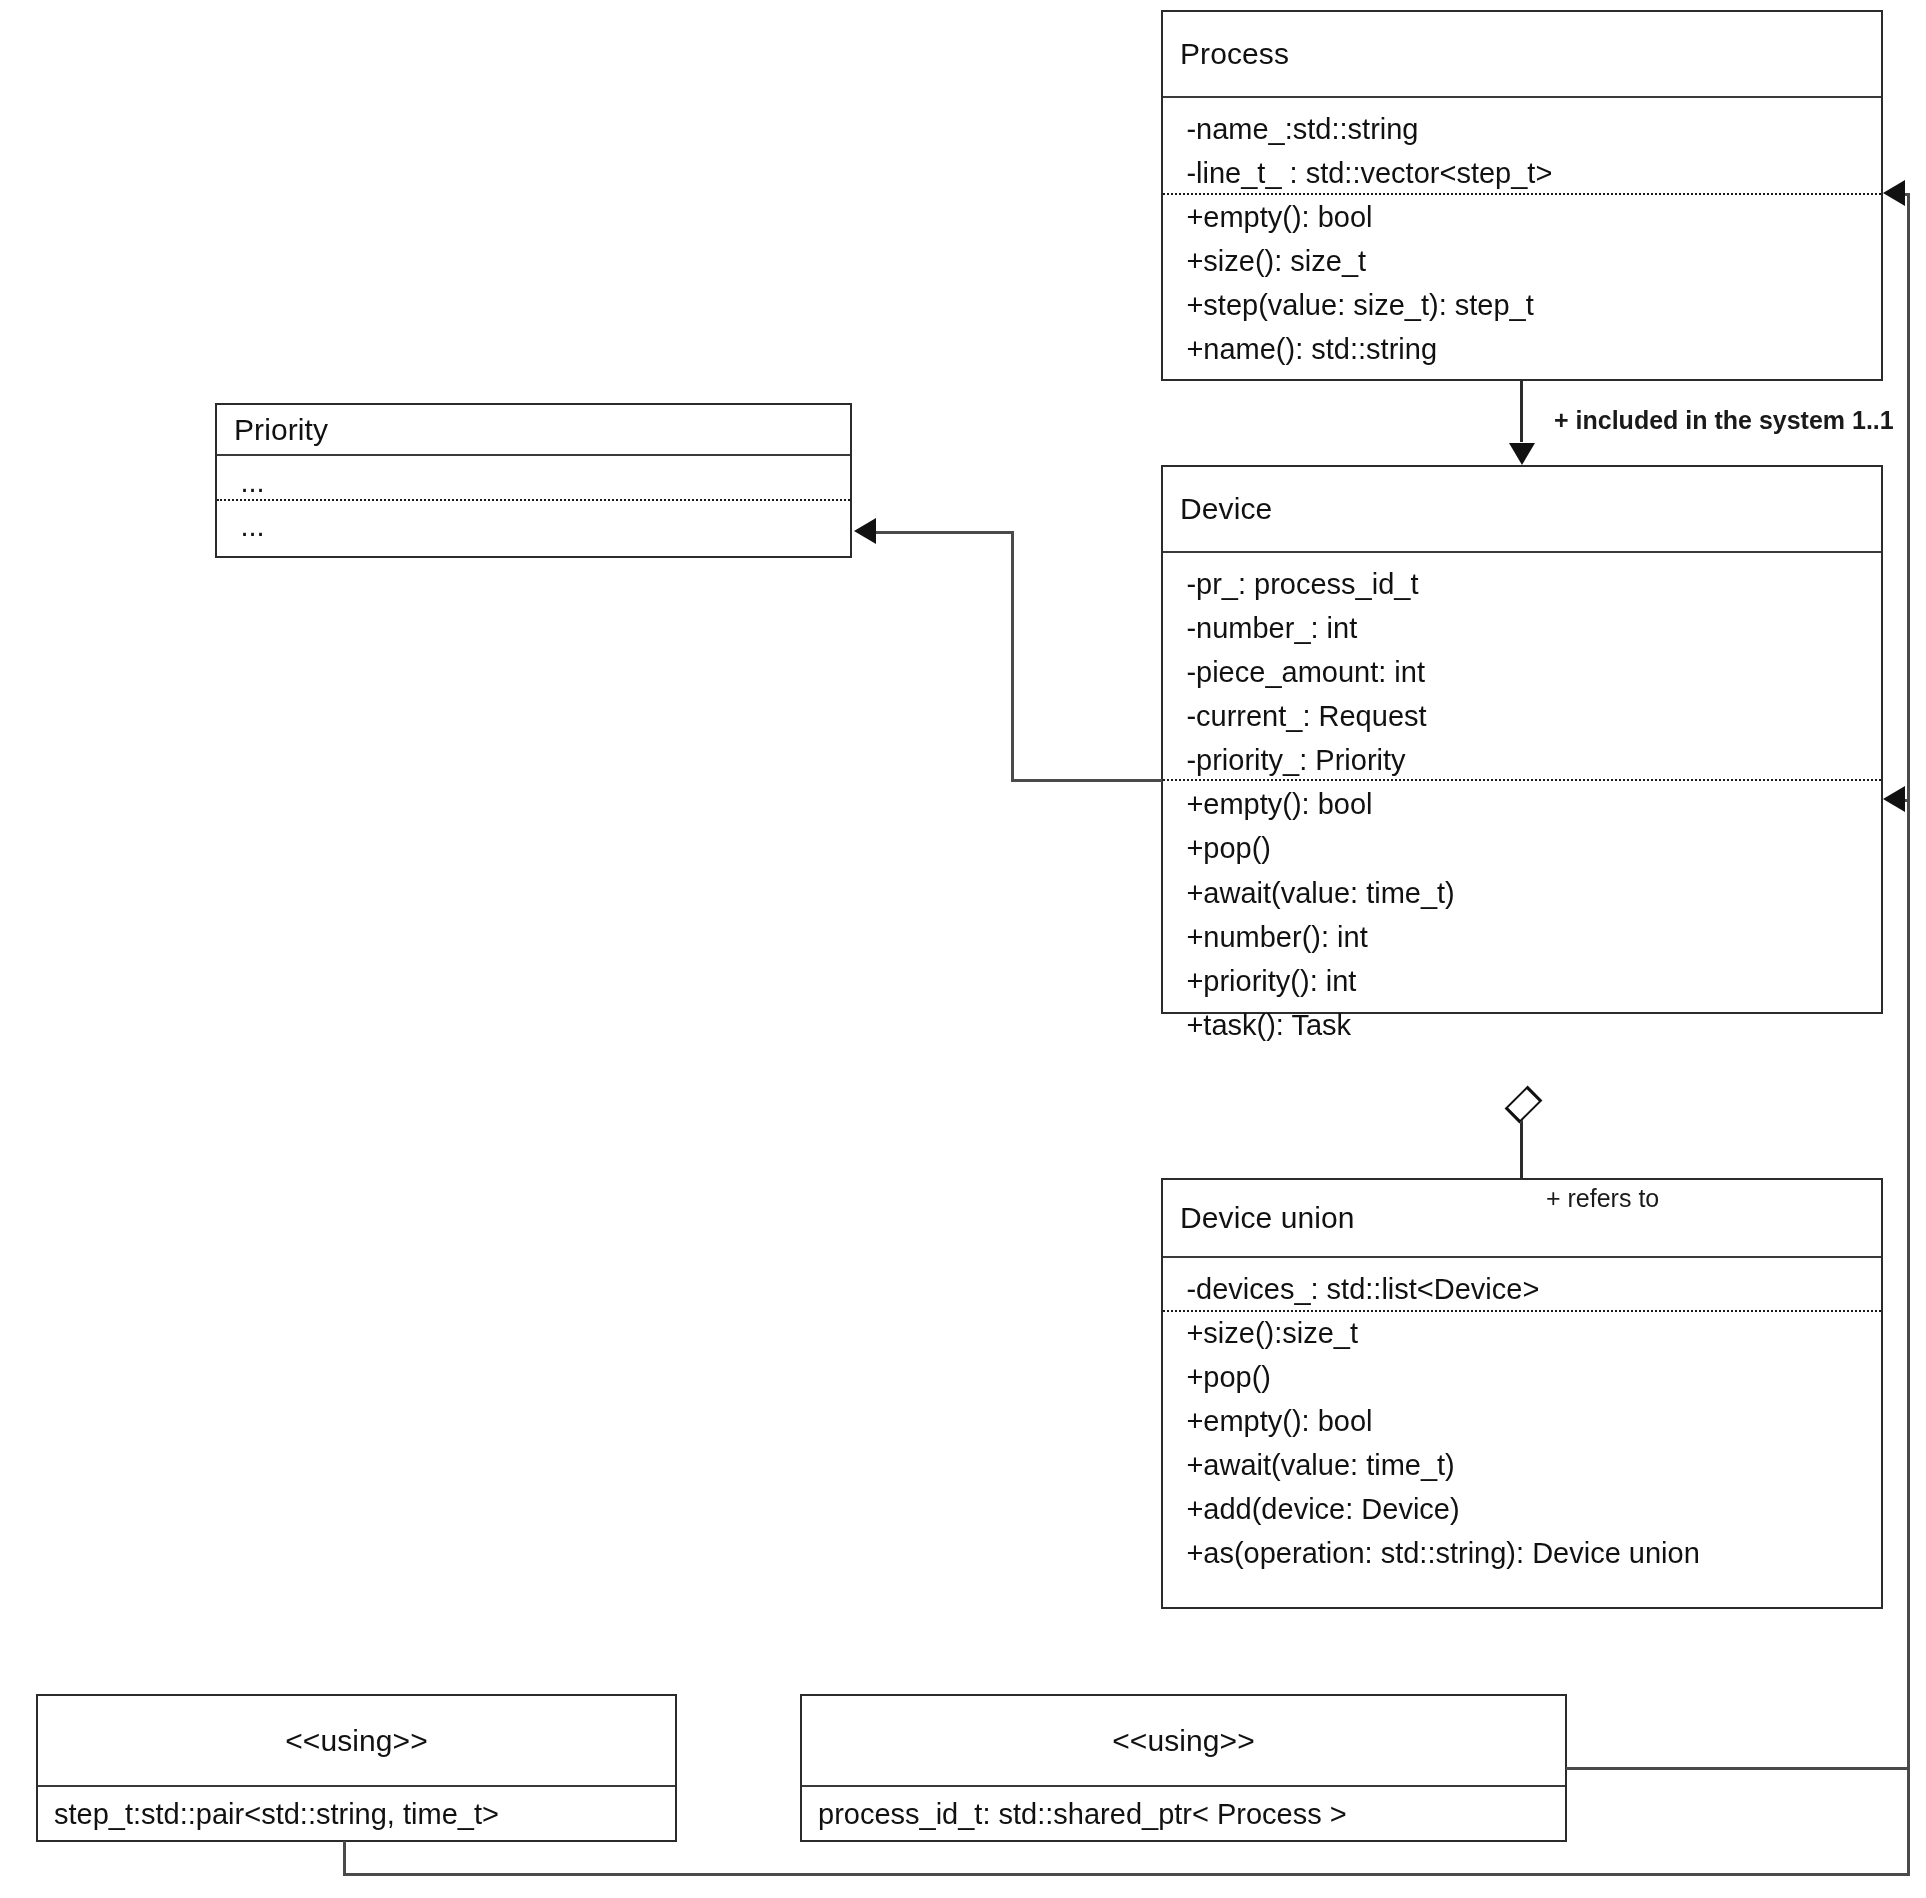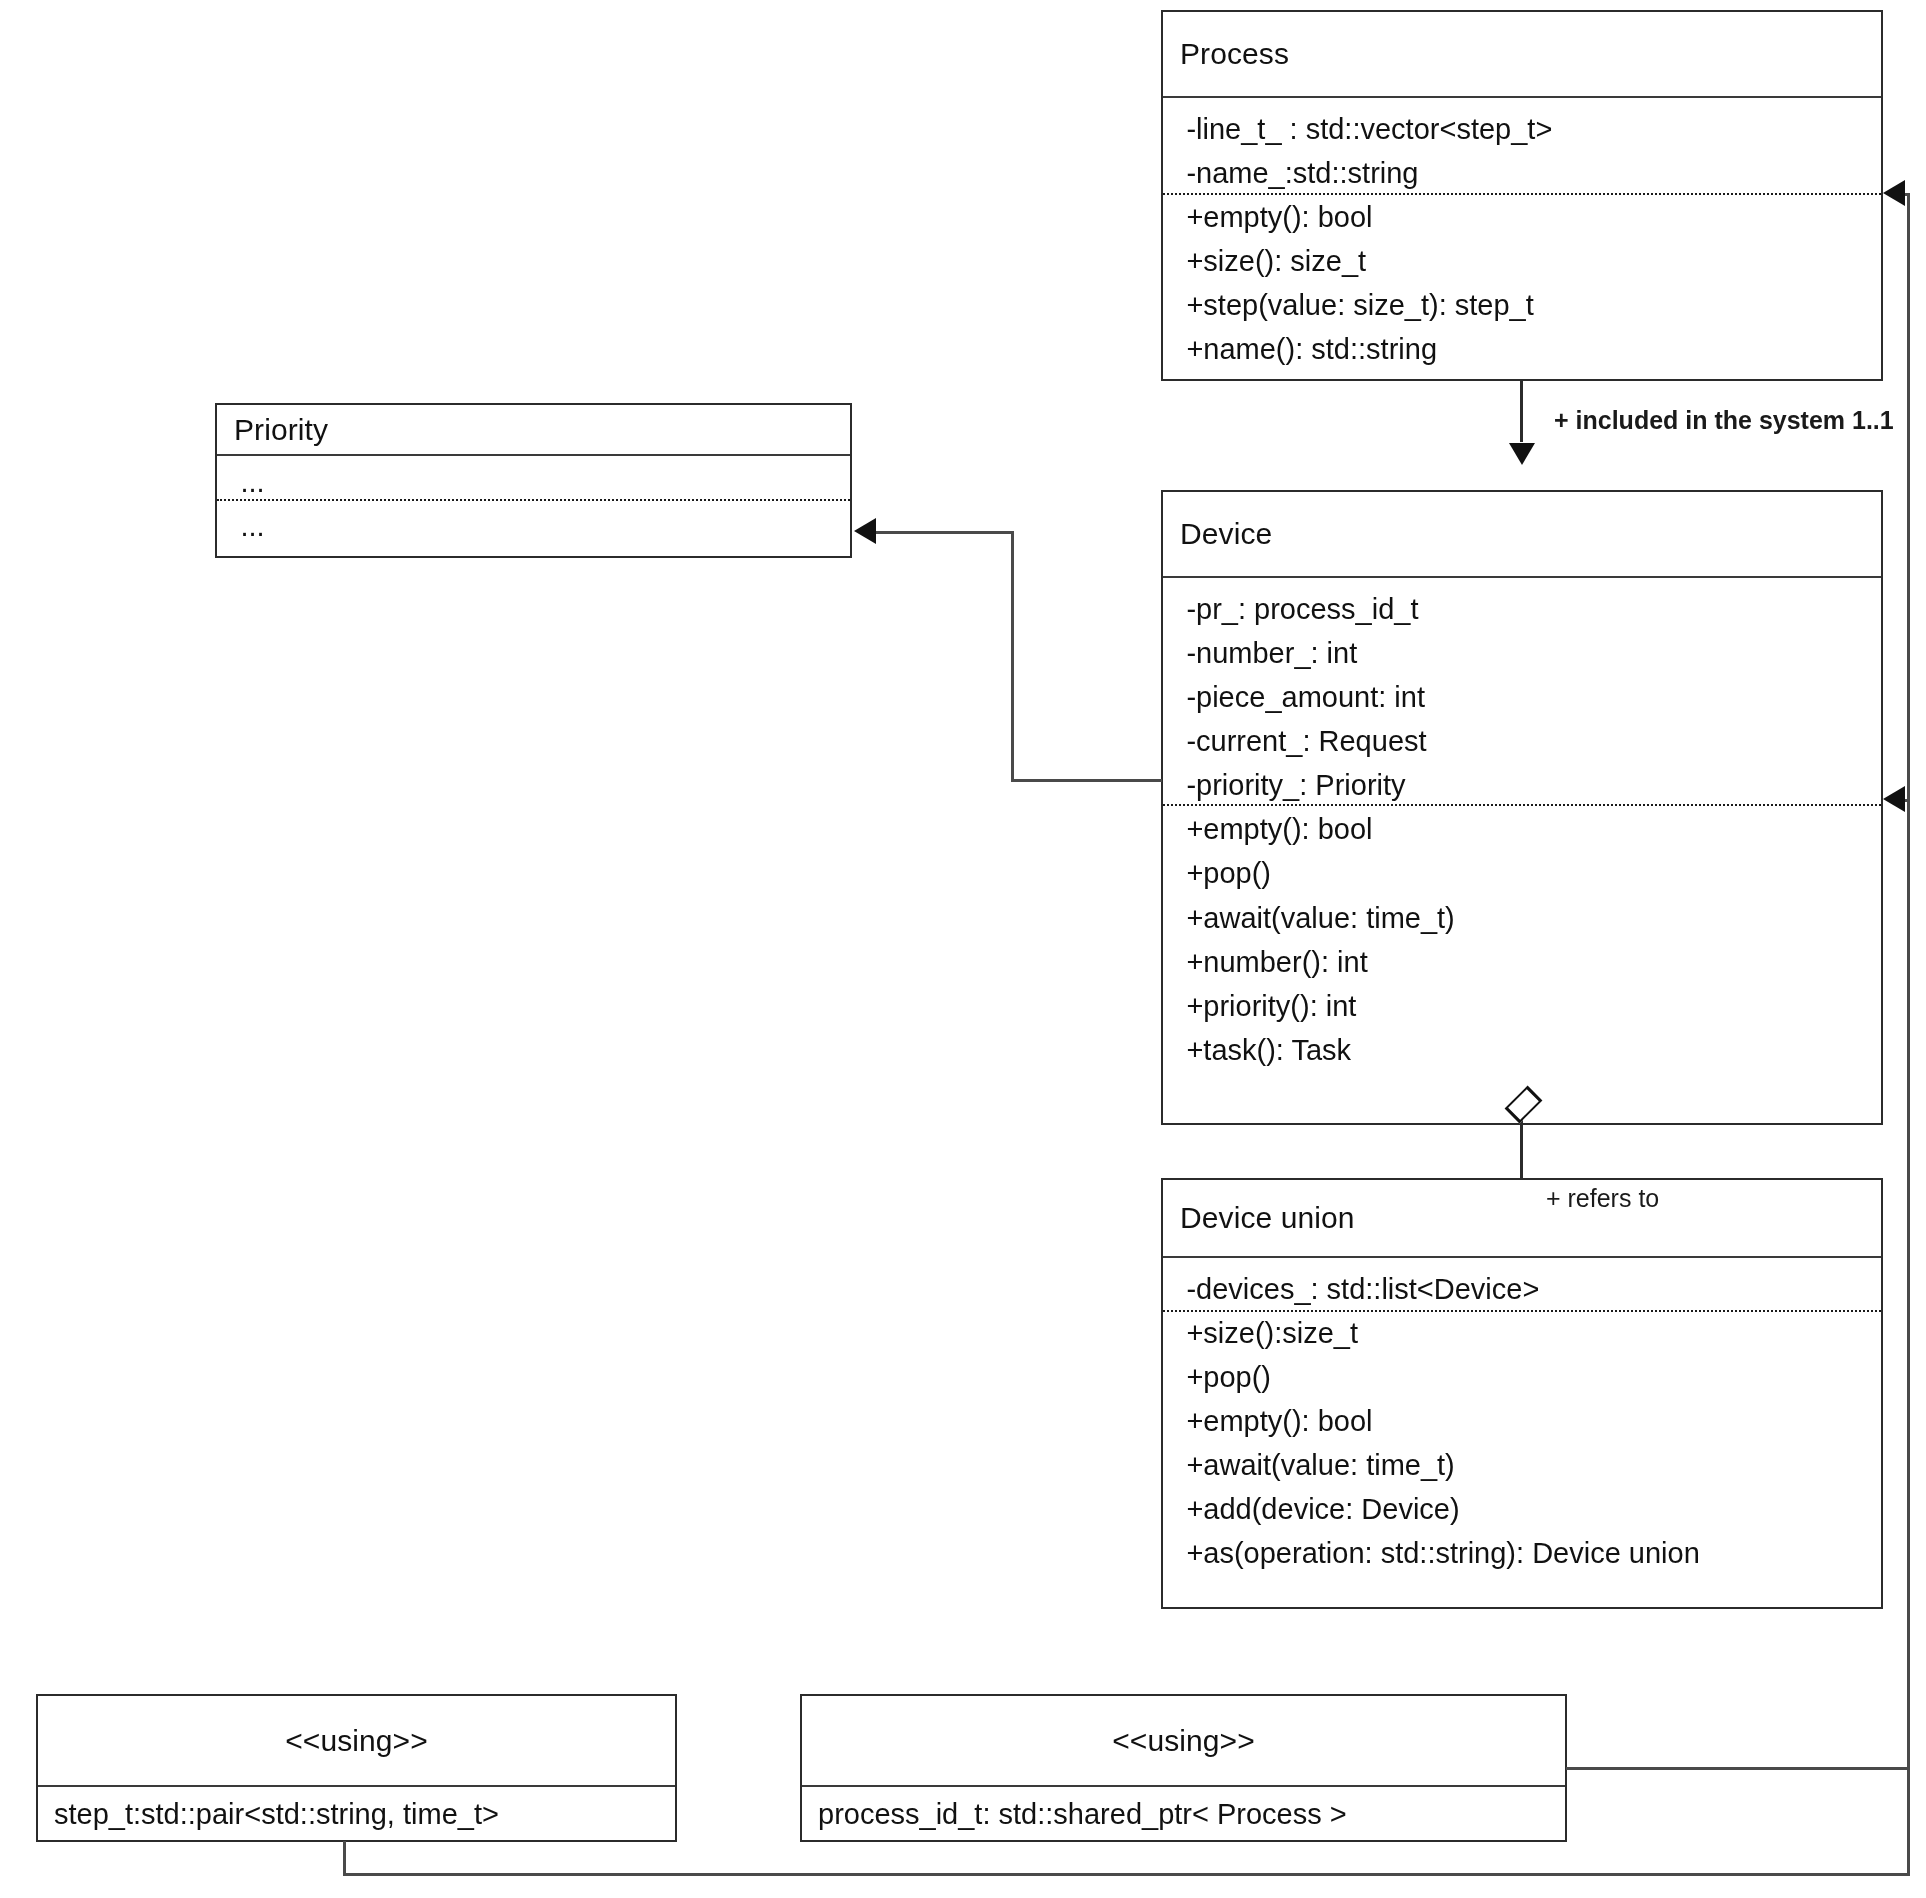--- a/index.html
+++ b/index.html
@@ -87,31 +87,31 @@
 </head>
 <body>
 
 <div id="stage">
 
   <div class="uml-class" style="left:1161px; top:9.8px; width:722px; height:371px;">
     <div class="uml-header" style="height:86px;">
       <span class="uml-title">Process</span>
     </div>
     <div class="uml-body" style="height:282px;">
+      <div class="uml-line">-name_:std::string</div>
       <div class="uml-line">-line_t_ : std::vector&lt;step_t&gt;</div>
-      <div class="uml-line">-name_:std::string</div>
       <div class="uml-sep" style="top:95px;"></div>
       <div class="uml-line">+empty(): bool</div>
       <div class="uml-line">+size(): size_t</div>
       <div class="uml-line">+step(value: size_t): step_t</div>
       <div class="uml-line">+name():  std::string</div>
     </div>
   </div>
 
-  <div class="uml-class" style="left:1161px; top:490px; width:722px; height:635px;">
+  <div class="uml-class" style="left:1161px; top:465px; width:722px; height:549px;">
     <div class="uml-header" style="height:86px;">
       <span class="uml-title">Device</span>
     </div>
     <div class="uml-body" style="height:540px;">
       <div class="uml-line">-pr_: process_id_t</div>
       <div class="uml-line">-number_: int</div>
       <div class="uml-line">-piece_amount: int</div>
       <div class="uml-line">-current_: Request</div>
       <div class="uml-line">-priority_: Priority</div>
       <div class="uml-sep" style="top:226px;"></div>

